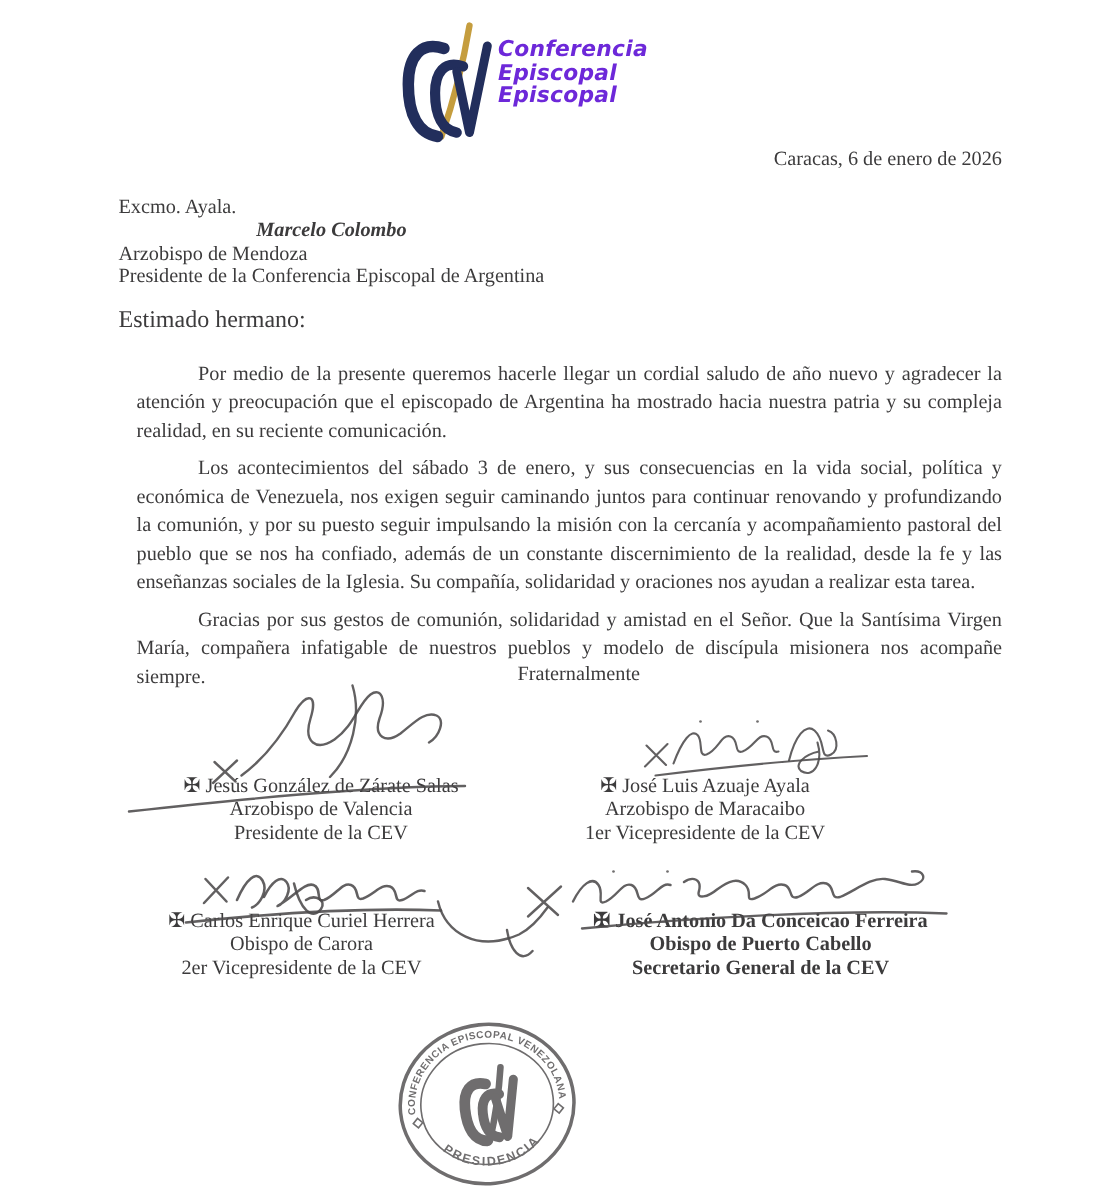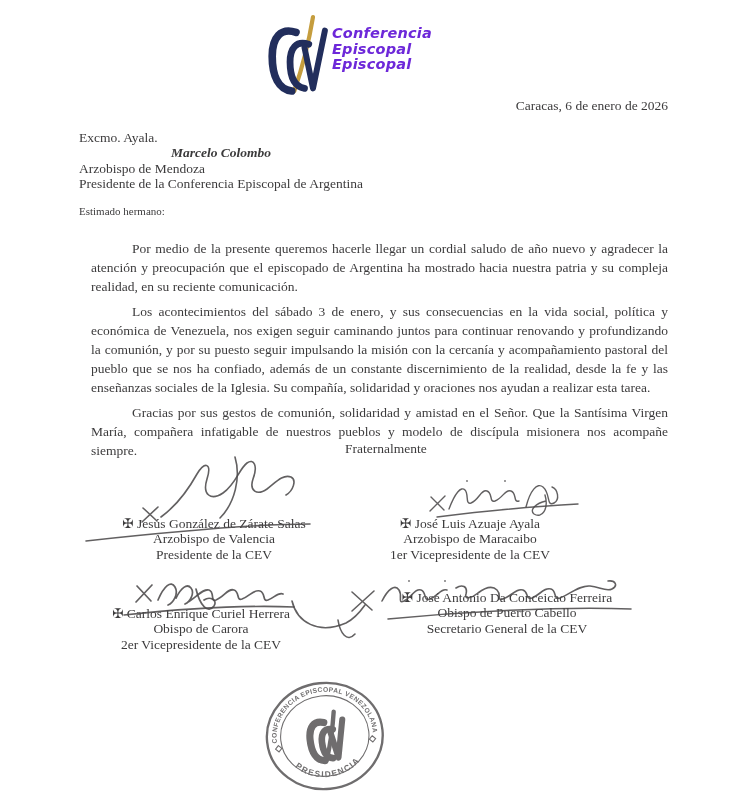--- a/index.html
+++ b/index.html
@@ -11,30 +11,30 @@
   .letterhead{position:absolute;top:12px;left:262px;display:flex;align-items:flex-start;}
   .wordmark{margin-top:14px;margin-left:2px;color:#6d28d9;
     font-family:"DejaVu Sans", sans-serif;font-style:italic;font-weight:bold;
     font-size:14.5px;line-height:15.5px;letter-spacing:.2px;}
   
   .dateline{position:absolute;top:98px;left:79px;width:589px;text-align:right;font-size:13.5px;}
   
   .recipient{position:absolute;top:130px;left:79px;font-size:13.5px;line-height:15.4px;}
   .recipient .bold-italic{font-weight:bold;font-style:italic;text-align:center;}
   
-  .greeting{position:absolute;top:205px;left:79px;font-size:11px;}
+  .greeting{position:absolute;top:205px;left:79px;font-size:16px;}
   .body-text{position:absolute;top:239px;left:79px;width:589px;font-size:13.5px;}
   .body-text p{margin:0 0 5px 12px;text-align:justify;text-indent:41px;line-height:19.2px;}
   .closing{position:absolute;top:441px;left:345px;font-size:13.5px;text-align:center;}
   
   .sig-block{position:absolute;width:250px;text-align:center;font-size:13.5px;line-height:15.4px;}
   .sig-row1-left{top:516px;left:89px;}
   .sig-row1-right{top:516px;left:345px;}
   .sig-row2-left{top:606px;left:76px;}
-  .sig-row2-right{top:590px;left:382px;}
+  .sig-row2-right{top:606px;left:382px;font-weight:bold;}
   
   .signatures-overlay{position:absolute;top:0;left:0;pointer-events:none;}
   .signatures-overlay path{fill:none;stroke:#4c4a4b;stroke-linecap:round;stroke-linejoin:round;opacity:.88;}
   .signatures-overlay circle{fill:#4c4a4b;opacity:.8;}
   
   .seal{position:absolute;top:680px;left:264px;transform:rotate(-6deg);opacity:.82;}
   .seal-ring{fill:none;stroke:#504e4f;}
   .seal-arc-text{font-family:"Liberation Sans", sans-serif;font-weight:bold;fill:#504e4f;}
   .seal-mono path{fill:none;stroke:#504e4f;stroke-linecap:round;stroke-linejoin:round;}
   

